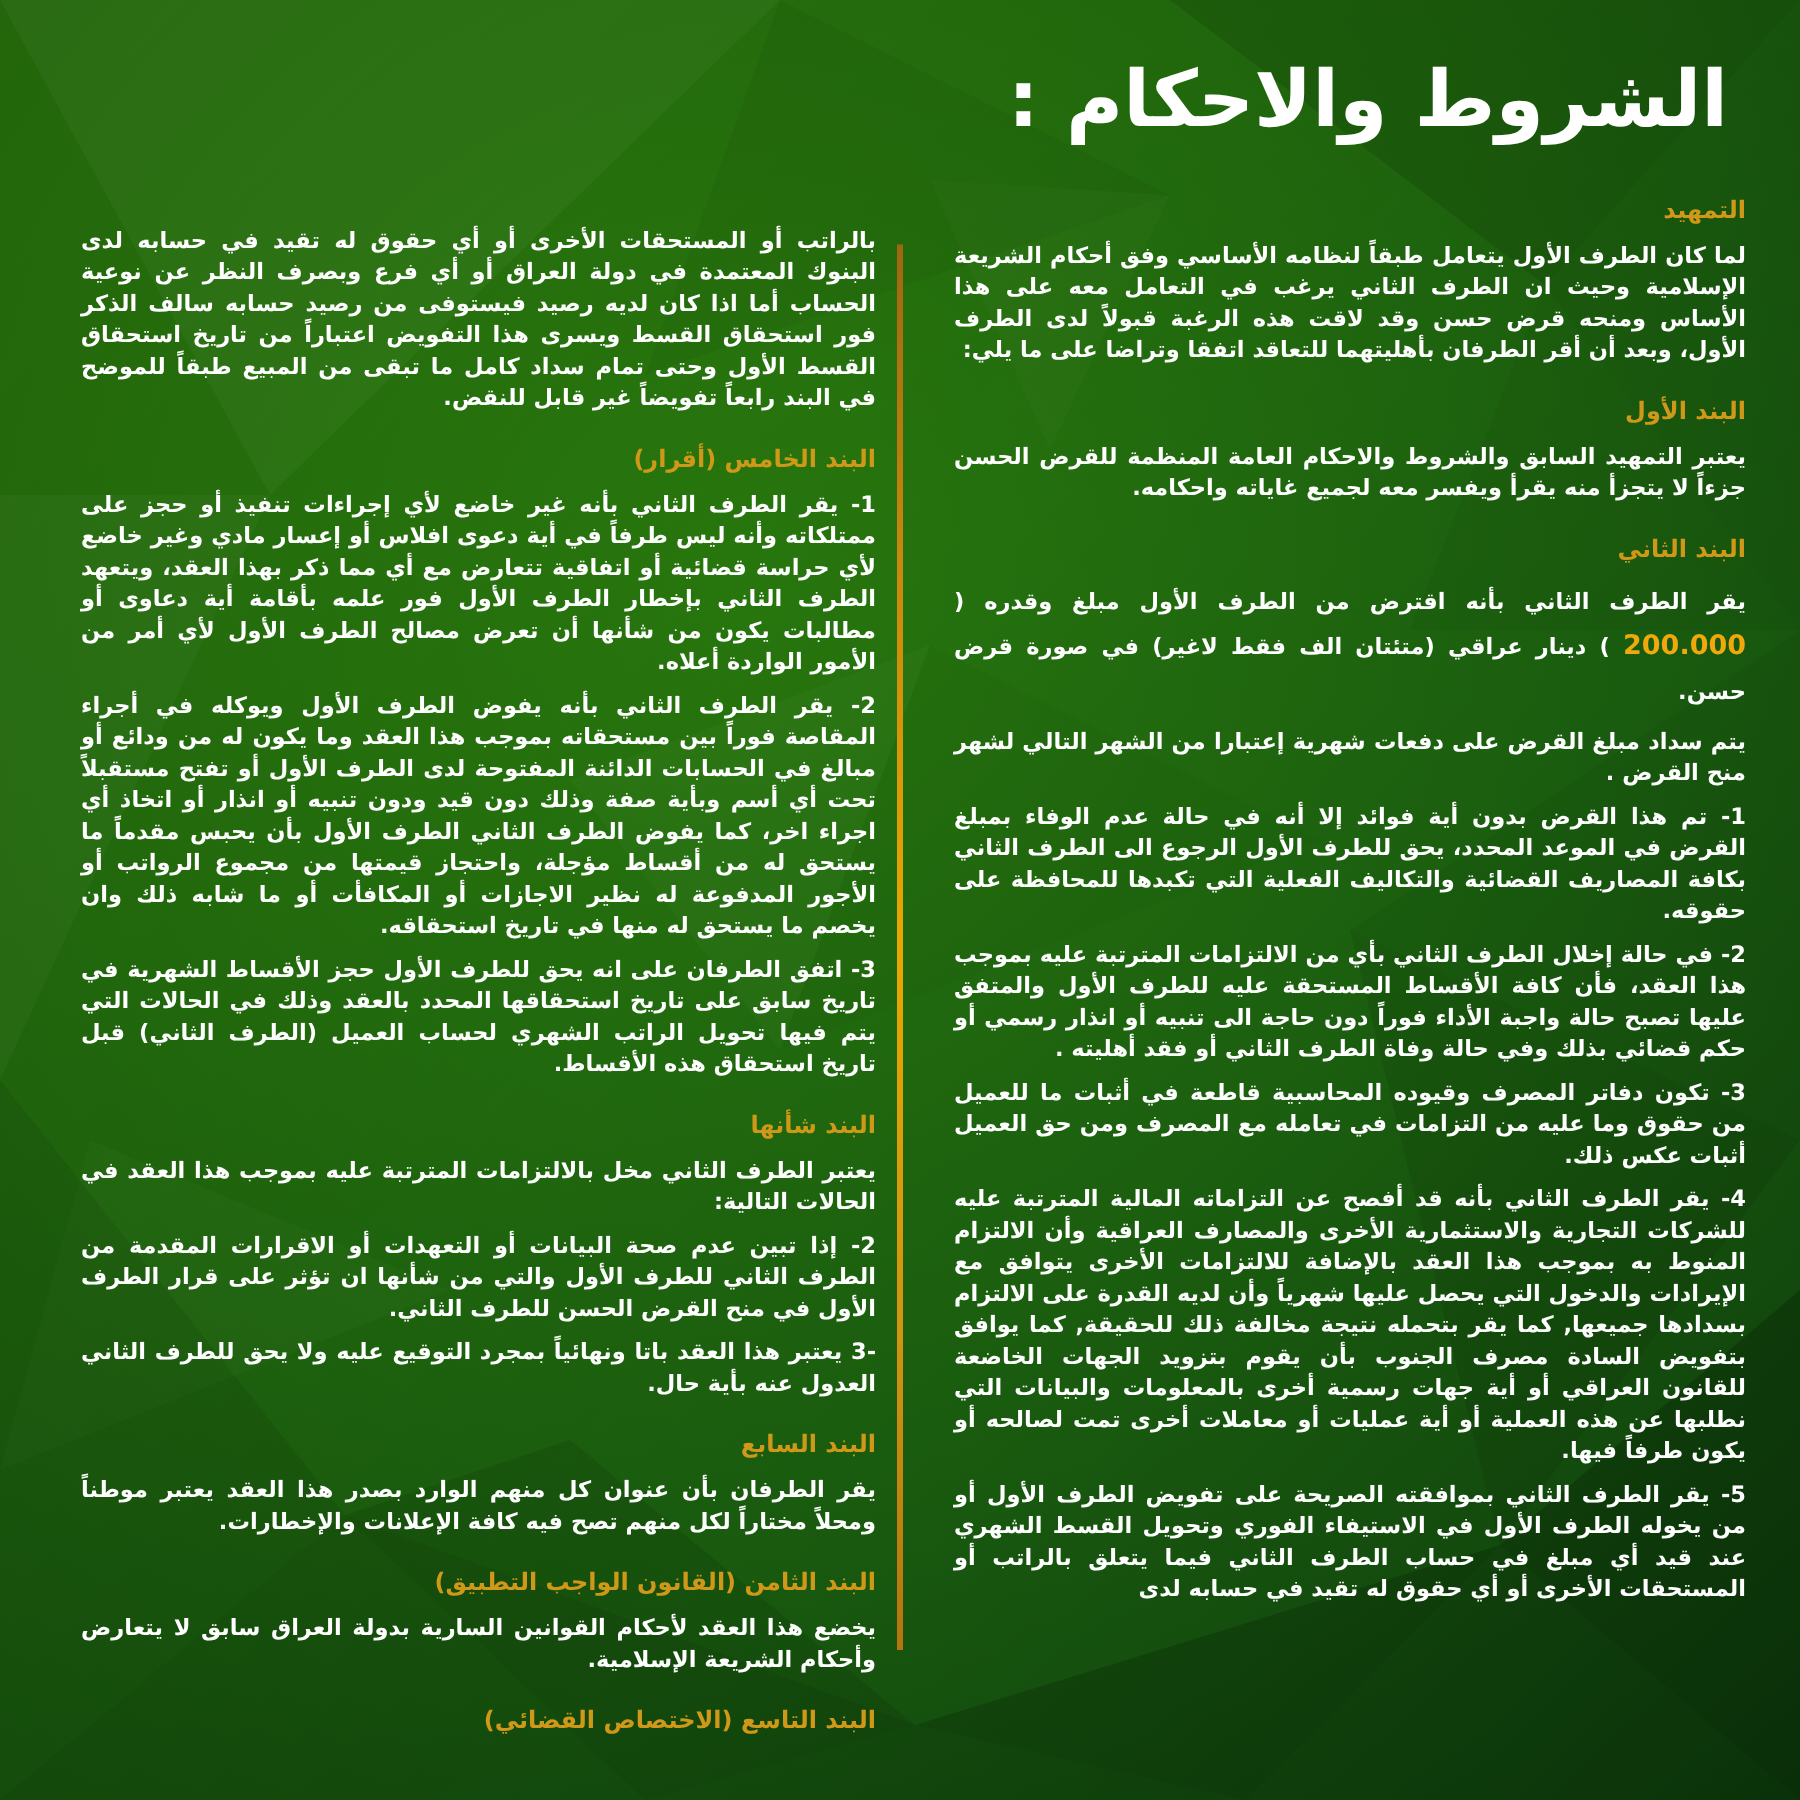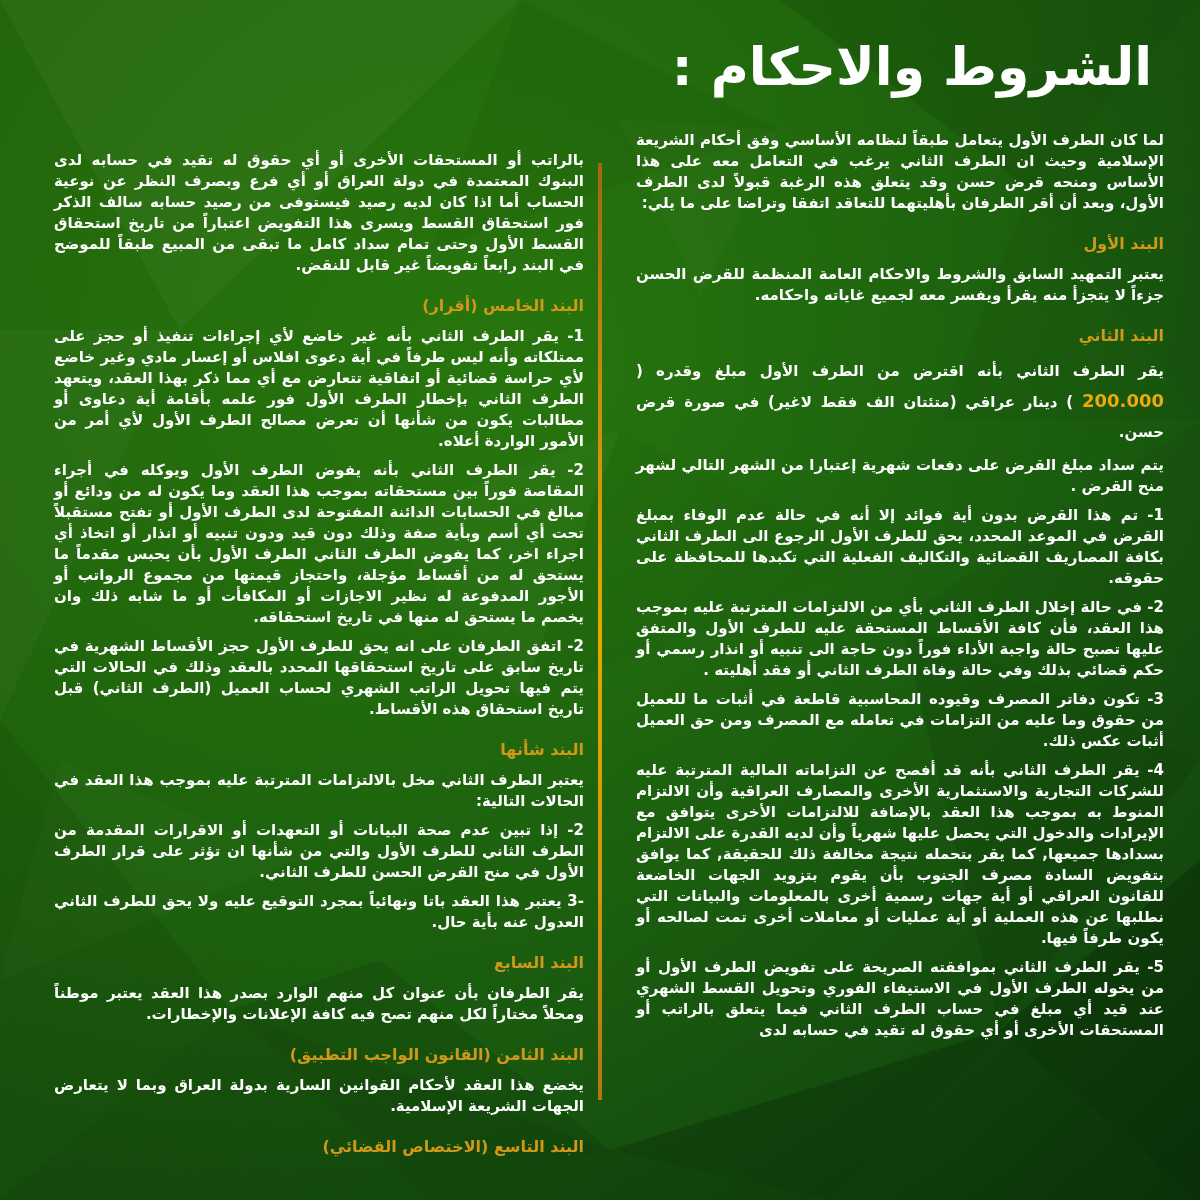--- a/index.html
+++ b/index.html
@@ -80,21 +80,22 @@
   <polygon points="1000,1030 1200,860 1200,1200" fill="#000000" opacity="0.19"></polygon>
   <polygon points="900,620 1200,760 1000,1030" fill="#000000" opacity="0.08"></polygon>
 </svg>
 
 <h1 class="title">الشروط والاحكام :</h1>
 
 <div class="divider"></div>
 
 <main class="col col-right">
 
-  <p>لما كان الطرف الأول يتعامل طبقاً لنظامه الأساسي وفق أحكام الشريعة الإسلامية وحيث ان الطرف الثاني يرغب في التعامل معه على هذا الأساس ومنحه قرض حسن وقد يتعلق هذه الرغبة قبولاً لدى الطرف الأول، وبعد أن أقر الطرفان بأهليتهما للتعاقد اتفقا وتراضا على ما يلي:</p>
+  <h2 class="sec">التمهيد</h2>
+  <p>لما كان الطرف الأول يتعامل طبقاً لنظامه الأساسي وفق أحكام الشريعة الإسلامية وحيث ان الطرف الثاني يرغب في التعامل معه على هذا الأساس ومنحه قرض حسن وقد لاقت هذه الرغبة قبولاً لدى الطرف الأول، وبعد أن أقر الطرفان بأهليتهما للتعاقد اتفقا وتراضا على ما يلي:</p>
 
   <h2 class="sec">البند الأول</h2>
   <p>يعتبر التمهيد السابق والشروط والاحكام العامة المنظمة للقرض الحسن جزءاً لا يتجزأ منه يقرأ ويفسر معه لجميع غاياته واحكامه.</p>
 
   <h2 class="sec">البند الثاني</h2>
   <p class="p-amount"><span>يقر الطرف الثاني بأنه اقترض من الطرف الأول مبلغ وقدره ( </span><span class="amount">200.000</span><span> ) دينار عراقي (متئتان الف فقط لاغير) في صورة قرض حسن.</span></p>
 
   <p>يتم سداد مبلغ القرض على دفعات شهرية إعتبارا من الشهر التالي لشهر منح القرض .</p>
 
   <p>1- تم هذا القرض بدون أية فوائد إلا أنه في حالة عدم الوفاء بمبلغ القرض في الموعد المحدد، يحق للطرف الأول الرجوع الى الطرف الثاني بكافة المصاريف القضائية والتكاليف الفعلية التي تكبدها للمحافظة على حقوقه.</p>
@@ -105,28 +106,28 @@
 
 </main>
 
 <section class="col col-left">
 
   <p>بالراتب أو المستحقات الأخرى أو أي حقوق له تقيد في حسابه لدى البنوك المعتمدة في دولة العراق أو أي فرع وبصرف النظر عن نوعية الحساب أما اذا كان لديه رصيد فيستوفى من رصيد حسابه سالف الذكر فور استحقاق القسط ويسرى هذا التفويض اعتباراً من تاريخ استحقاق القسط الأول وحتى تمام سداد كامل ما تبقى من المبيع طبقاً للموضح في البند رابعاً تفويضاً غير قابل للنقض.</p>
 
   <h2 class="sec">البند الخامس (أقرار)</h2>
   <p>1- يقر الطرف الثاني بأنه غير خاضع لأي إجراءات تنفيذ أو حجز على ممتلكاته وأنه ليس طرفاً في أية دعوى افلاس أو إعسار مادي وغير خاضع لأي حراسة قضائية أو اتفاقية تتعارض مع أي مما ذكر بهذا العقد، ويتعهد الطرف الثاني بإخطار الطرف الأول فور علمه بأقامة أية دعاوى أو مطالبات يكون من شأنها أن تعرض مصالح الطرف الأول لأي أمر من الأمور الواردة أعلاه.</p>
   <p>2- يقر الطرف الثاني بأنه يفوض الطرف الأول ويوكله في أجراء المقاصة فوراً بين مستحقاته بموجب هذا العقد وما يكون له من ودائع أو مبالغ في الحسابات الدائنة المفتوحة لدى الطرف الأول أو تفتح مستقبلاً تحت أي أسم وبأية صفة وذلك دون قيد ودون تنبيه أو انذار أو اتخاذ أي اجراء اخر، كما يفوض الطرف الثاني الطرف الأول بأن يحبس مقدماً ما يستحق له من أقساط مؤجلة، واحتجاز قيمتها من مجموع الرواتب أو الأجور المدفوعة له نظير الاجازات أو المكافأت أو ما شابه ذلك وان يخصم ما يستحق له منها في تاريخ استحقاقه.</p>
-  <p>2- اتفق الطرفان على انه يحق للطرف الأول حجز الأقساط الشهرية في تاريخ سابق على تاريخ استحقاقها المحدد بالعقد وذلك في الحالات التي يتم فيها تحويل الراتب الشهري لحساب العميل (الطرف الثاني) قبل تاريخ استحقاق هذه الأقساط.</p>
+  <p>3- اتفق الطرفان على انه يحق للطرف الأول حجز الأقساط الشهرية في تاريخ سابق على تاريخ استحقاقها المحدد بالعقد وذلك في الحالات التي يتم فيها تحويل الراتب الشهري لحساب العميل (الطرف الثاني) قبل تاريخ استحقاق هذه الأقساط.</p>
 
   <h2 class="sec">البند شأنها</h2>
   <p>يعتبر الطرف الثاني مخل بالالتزامات المترتبة عليه بموجب هذا العقد في الحالات التالية:</p>
   <p>2- إذا تبين عدم صحة البيانات أو التعهدات أو الاقرارات المقدمة من الطرف الثاني للطرف الأول والتي من شأنها ان تؤثر على قرار الطرف الأول في منح القرض الحسن للطرف الثاني.</p>
   <p>-3 يعتبر هذا العقد باتا ونهائياً بمجرد التوقيع عليه ولا يحق للطرف الثاني العدول عنه بأية حال.</p>
 
   <h2 class="sec">البند السابع</h2>
   <p>يقر الطرفان بأن عنوان كل منهم الوارد بصدر هذا العقد يعتبر موطناً ومحلاً مختاراً لكل منهم تصح فيه كافة الإعلانات والإخطارات.</p>
 
   <h2 class="sec">البند الثامن (القانون الواجب التطبيق)</h2>
-  <p>يخضع هذا العقد لأحكام القوانين السارية بدولة العراق وبما لا يتعارض الجهات الشريعة الإسلامية.</p>
+  <p>يخضع هذا العقد لأحكام القوانين السارية بدولة العراق سابق لا يتعارض وأحكام الشريعة الإسلامية.</p>
 
   <h2 class="sec">البند التاسع (الاختصاص القضائي)</h2>
 
 </section>
 
 </body></html>

